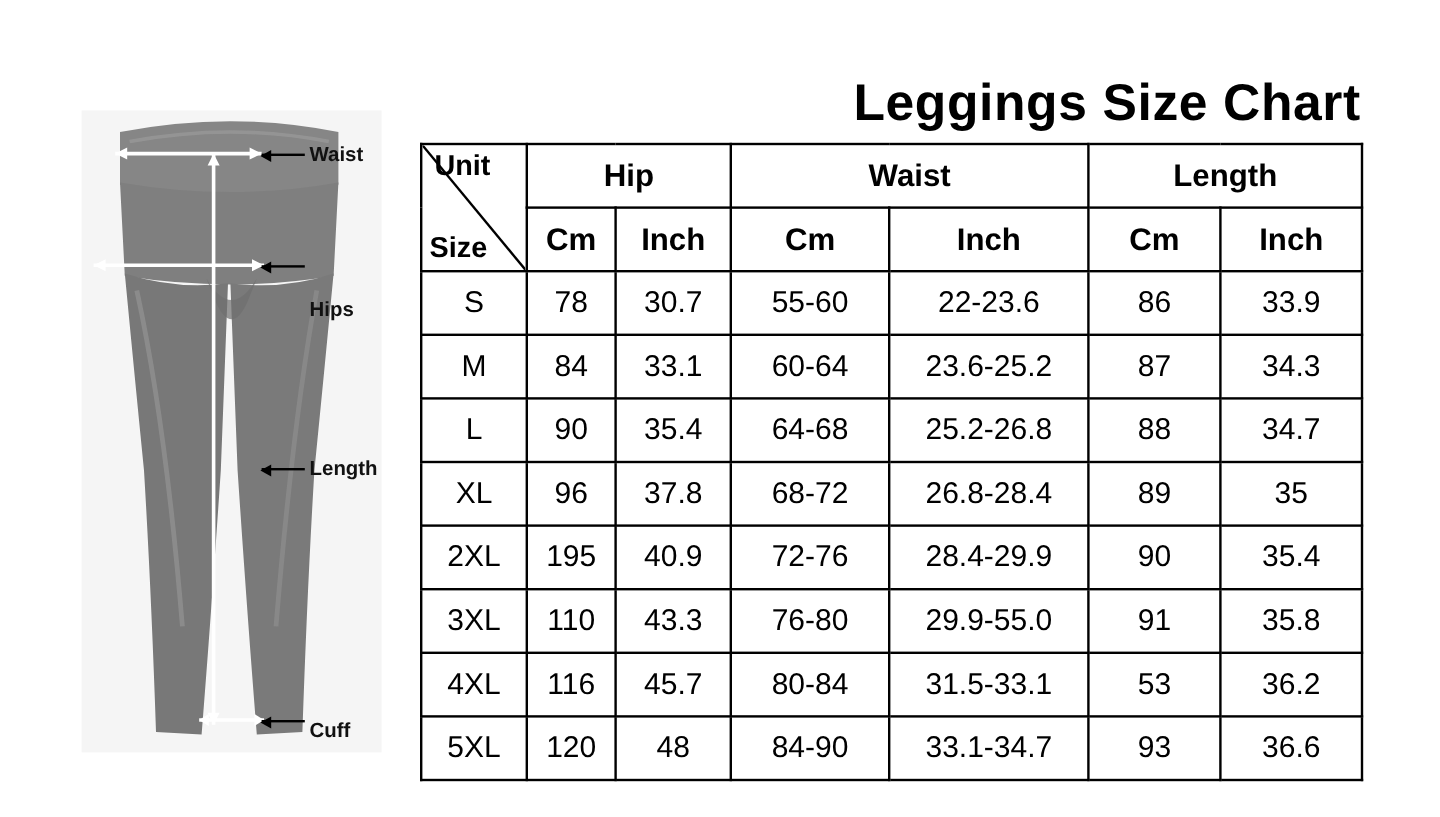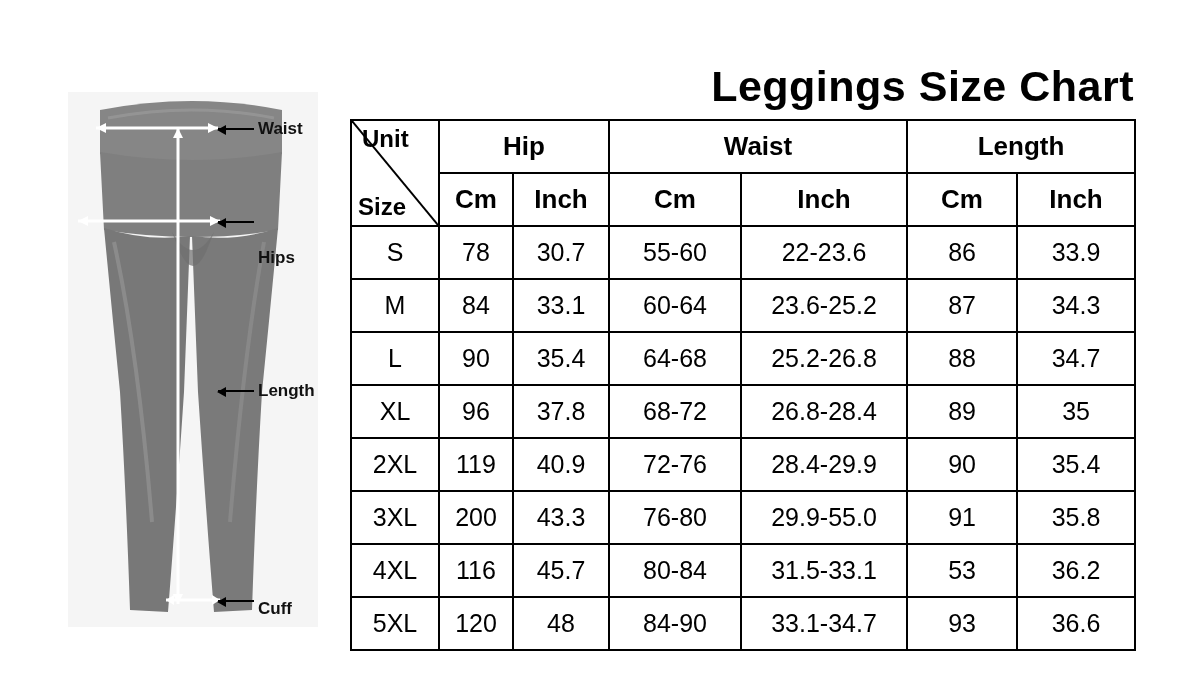--- a/index.html
+++ b/index.html
@@ -270,30 +270,30 @@
           <td class="row-label">XL</td>
           <td>96</td>
           <td>37.8</td>
           <td>68-72</td>
           <td>26.8-28.4</td>
           <td>89</td>
           <td>35</td>
         </tr>
         <tr>
           <td class="row-label">2XL</td>
-          <td>119</td>
+          <td>195</td>
           <td>40.9</td>
           <td>72-76</td>
           <td>28.4-29.9</td>
           <td>90</td>
           <td>35.4</td>
         </tr>
         <tr>
           <td class="row-label">3XL</td>
-          <td>200</td>
+          <td>110</td>
           <td>43.3</td>
           <td>76-80</td>
           <td>29.9-55.0</td>
           <td>91</td>
           <td>35.8</td>
         </tr>
         <tr>
           <td class="row-label">4XL</td>
           <td>116</td>
           <td>45.7</td>

